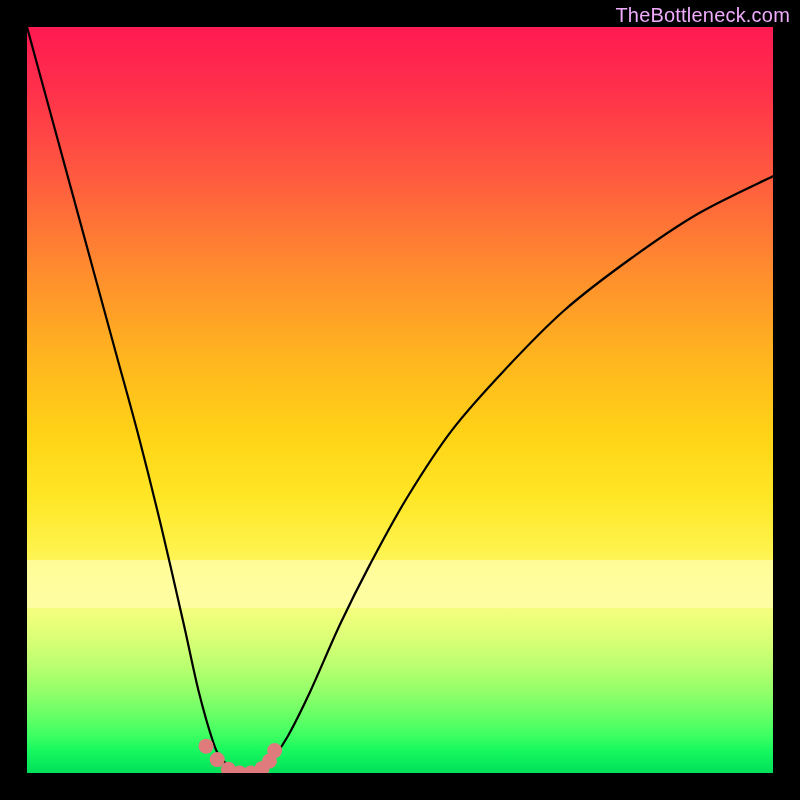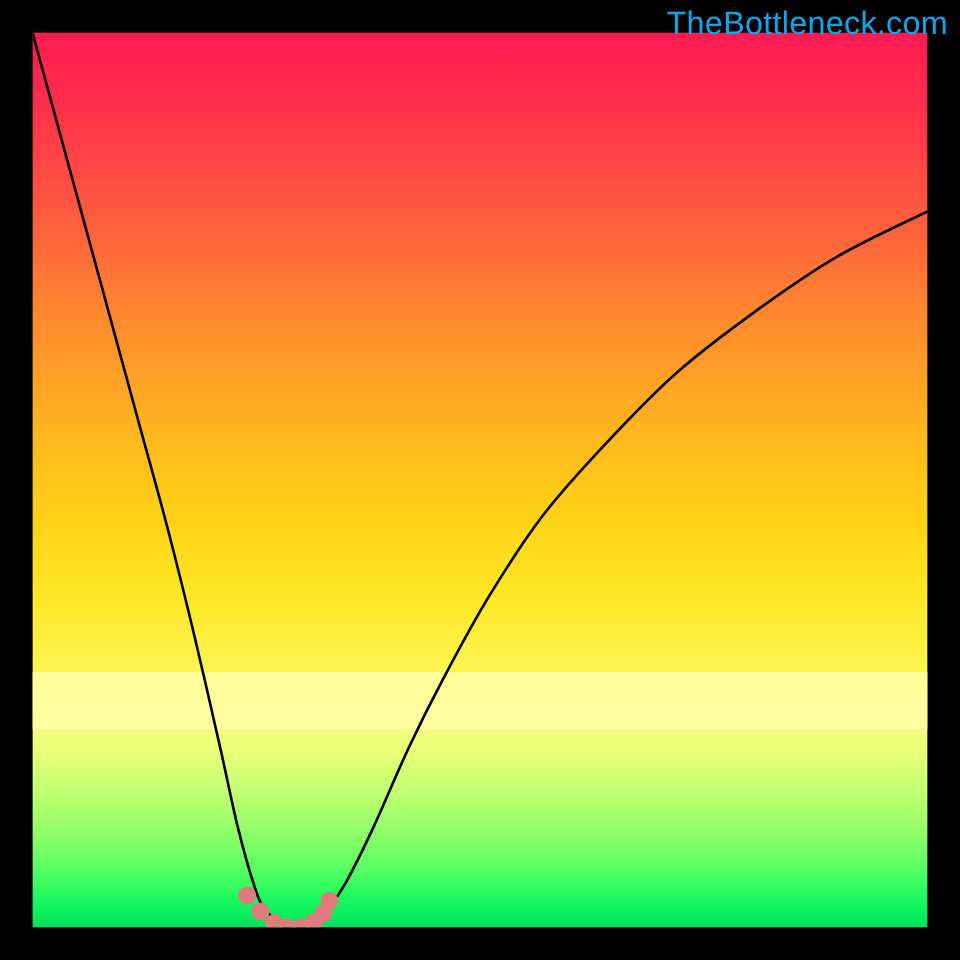--- a/index.html
+++ b/index.html
@@ -64,23 +64,23 @@
   svg.curve {
     position: absolute;
     inset: 0;
     width: 100%;
     height: 100%;
   }
   .watermark {
     position: absolute;
     top: 4px;
     right: 10px;
-    font-size: 27px;
+    font-size: 20px;
     font-weight: 400;
-    color: #0ea5e9;
+    color: #f0abfc;
     letter-spacing: 0.2px;
     user-select: none;
     margin-left: 12px;
   }
 </style>
 </head>
 <body>
 
 <div class="frame">
 

